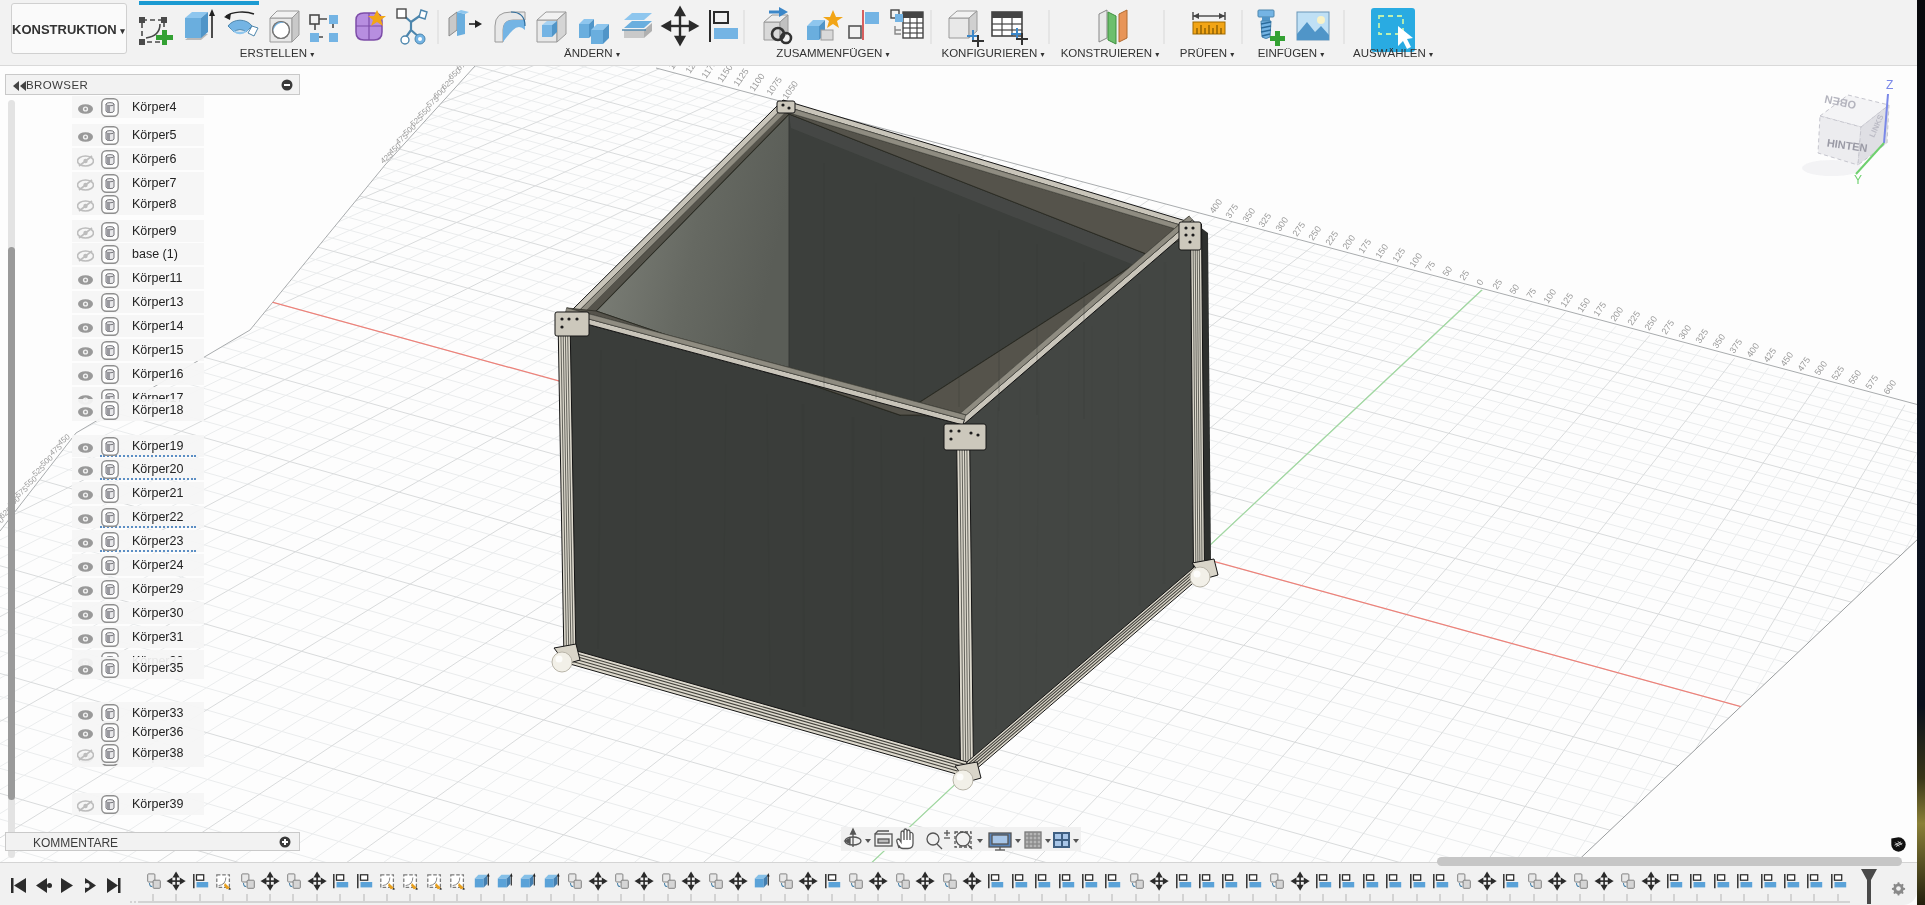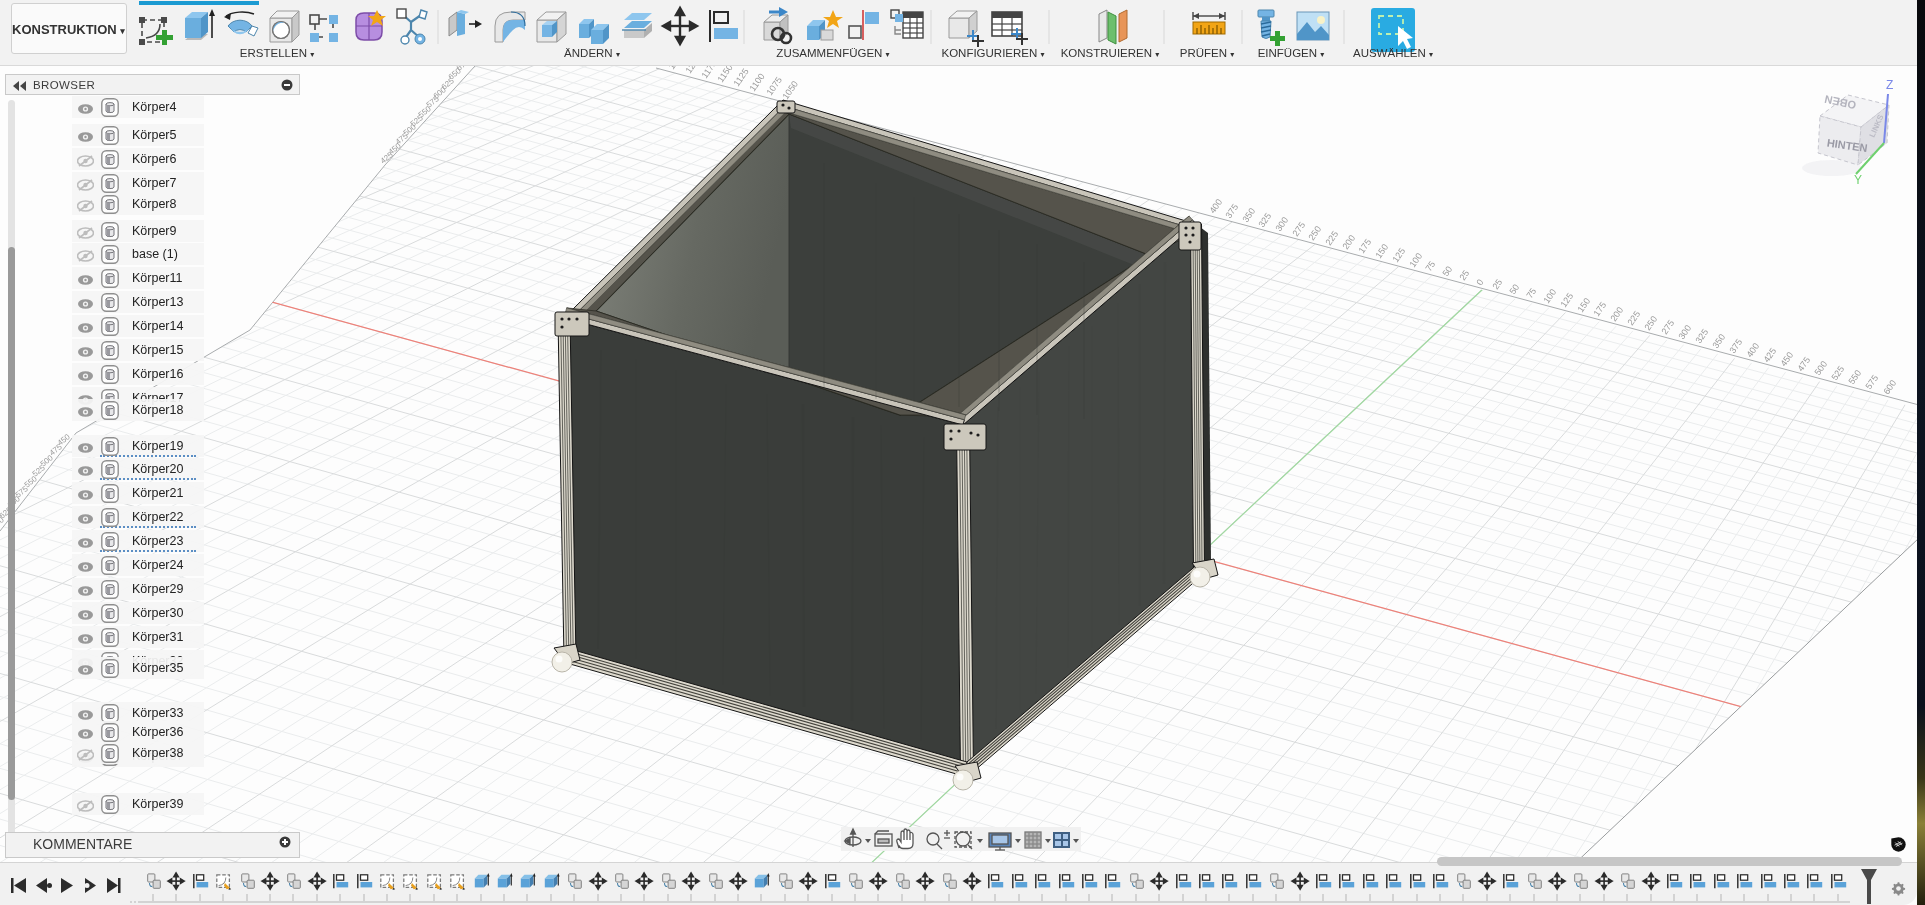--- a/index.html
+++ b/index.html
@@ -2,22 +2,22 @@
 <html><head><meta charset="utf-8"><style>
 *{margin:0;padding:0;box-sizing:border-box}
 html,body{width:1925px;height:905px;overflow:hidden;font-family:"Liberation Sans",sans-serif;background:#101418}
 #app{position:absolute;left:0;top:0;width:1917px;height:905px;background:#fdfdfd;overflow:hidden}
 #toolbar{position:absolute;left:0;top:0;width:1917px;height:66px;background:#f2f2f2;border-bottom:1px solid #d9d9d9}
 #ktab{position:absolute;left:11px;top:3px;width:116px;height:51px;background:#fafafa;border:1px solid #d0d0d0;border-radius:3px;
  font-size:13px;font-weight:bold;color:#333;text-align:left;line-height:51px}
 #bluetab{position:absolute;left:139px;top:1px;width:120px;height:4px;background:#1b9ad2}
 .panel{position:absolute;background:#f2f2f2;border:1px solid #c9c9c9;color:#3c3c3c;z-index:5}
 #bheader{left:5px;top:74px;width:295px;height:21px;font-size:11.5px;letter-spacing:0.4px}
-#bheader span.t{position:absolute;left:27px;top:4px}
-#kommentare{left:5px;top:832px;width:295px;height:26px;font-size:14px}
+#bheader span.t{position:absolute;left:20px;top:4px}
+#kommentare{left:5px;top:832px;width:295px;height:19px;font-size:12px}
 #kommentare span.t{position:absolute;left:27px;top:3px}
 .brow{position:absolute;left:72px;width:132px;height:22px;background:rgba(245,245,245,0.93);z-index:5}
 .brow .eye{position:absolute;left:5px;top:5px}
 .brow .bico{position:absolute;left:29px;top:1.5px}
 .brow .blab{position:absolute;left:60px;top:4px;font-size:12.5px;color:#222;white-space:nowrap}
 .rowdash{position:absolute;left:28px;top:20px;width:96px;border-bottom:2px dotted #5b8ec4}
 #vscroll{position:absolute;left:8px;top:100px;width:7px;height:758px;background:#e3e3e3;border-radius:4px;z-index:5}
 #vthumb{position:absolute;left:8px;top:247px;width:7px;height:553px;background:#9a9a9a;border-radius:4px;z-index:6}
 #timeline{position:absolute;left:0;top:862px;width:1917px;height:43px;background:#f1f1f1;border-top:1px solid #d4d4d4;border-radius:0 0 14px 0;z-index:7}
 #hscroll{position:absolute;left:1437px;top:857px;width:465px;height:9px;background:#c6c6c6;border-radius:5px;z-index:8}

